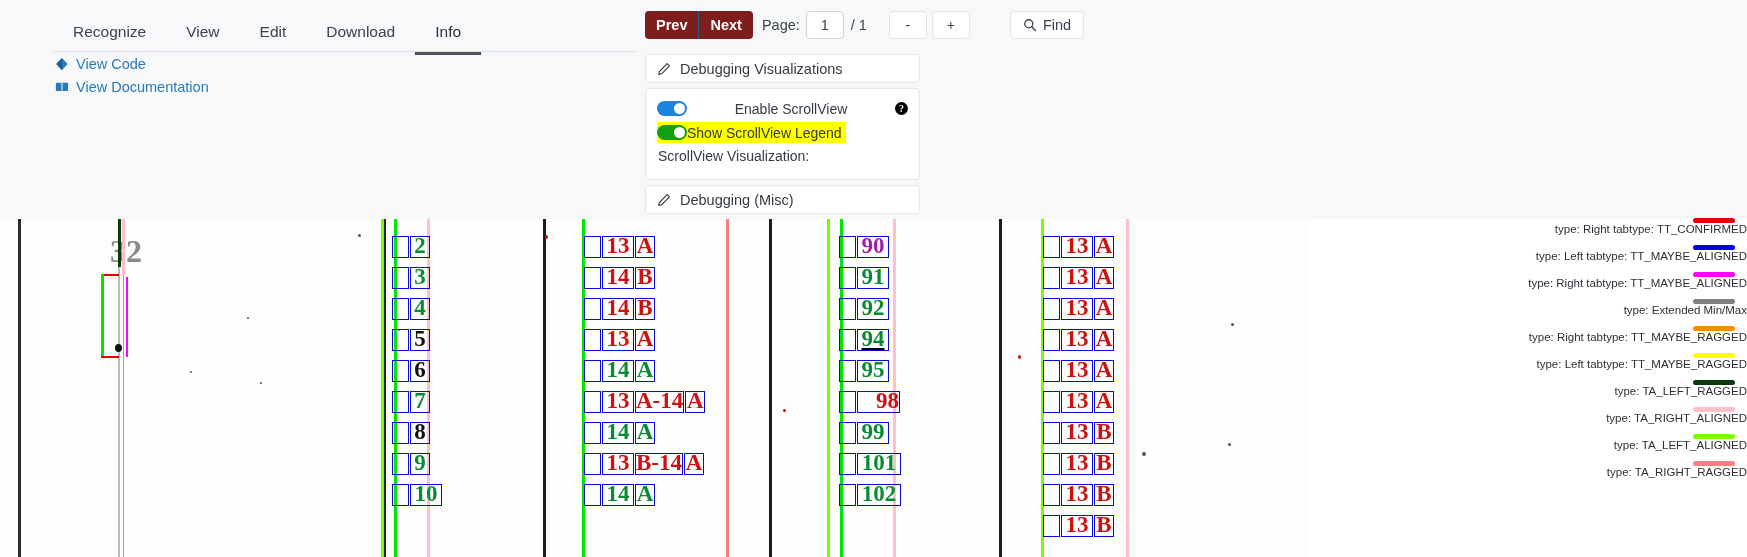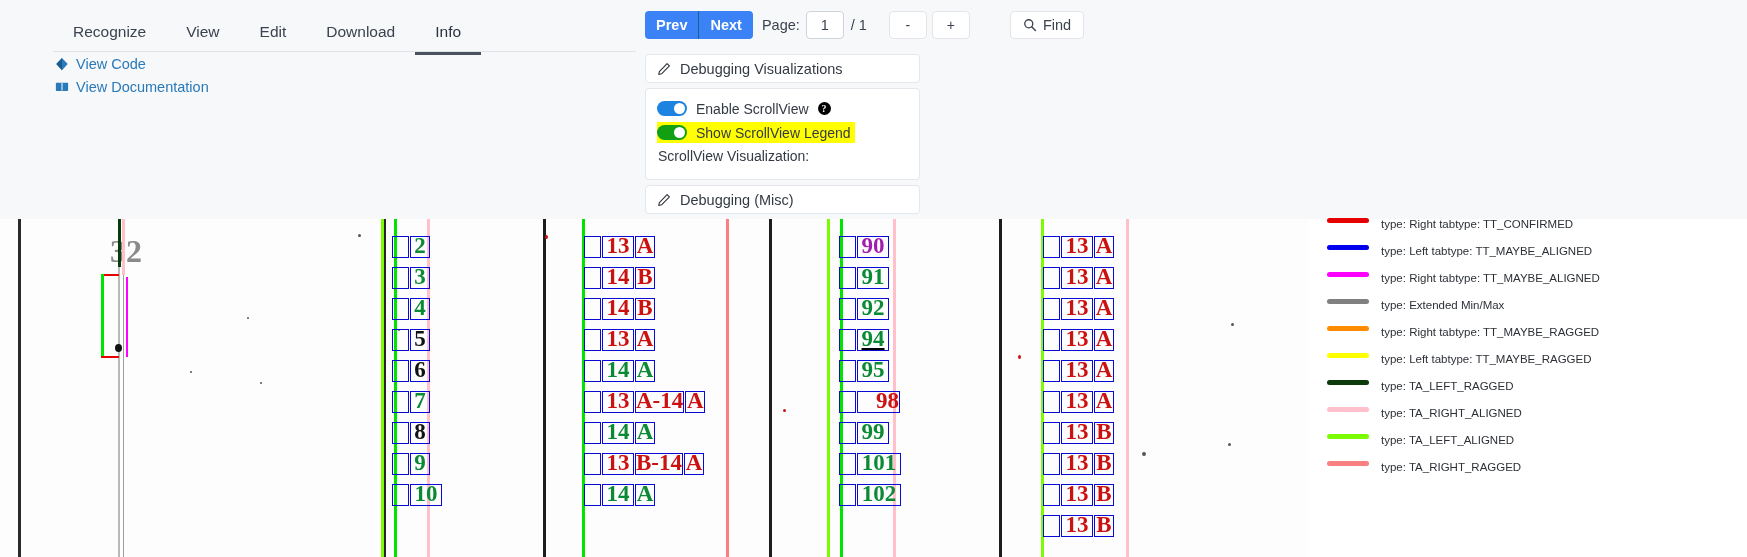--- a/index.html
+++ b/index.html
@@ -54,21 +54,21 @@
 
   
   .page-controls {
     position: absolute;
     left: 645px; top: 11px;
     display: flex;
     align-items: center;
     gap: 0;
   }
   .btn-primary {
-    background: #3b82f6;
+    background: #7f1d1d;
     color: #ffffff;
     border: none;
     font-size: 14.5px;
     font-family: "Liberation Sans", sans-serif;
     font-weight: bold;
     padding: 0 11px;
     height: 28px;
     line-height: 28px;
     cursor: pointer;
   }
@@ -182,23 +182,23 @@
     border: 1px solid #e4e7eb;
     border-radius: 4px;
     padding: 9px 11px 11px 11px;
     margin-bottom: 5px;
   }
 
   
   .toggle-row {
     display: flex;
     align-items: center;
-    gap: 9px;
     height: 21px;
     margin-bottom: 3px;
+    justify-content: space-between;
   }
   .toggle-row.highlight {
     background: #ffff00;
     width: fit-content;
     padding-right: 4px;
   }
   .switch {
     position: relative;
     width: 30px; height: 15px;
     border-radius: 8px;
@@ -309,22 +309,23 @@
   
   .legend {
     position: absolute;
     left: 1327px; top: 218px;
     width: 420px;
     display: flex;
     flex-direction: column;
   }
   .legend-row {
     display: flex;
-    align-items: flex-start;
+    align-items: flex-end;
     height: 27px;
+    flex-direction: column;
   }
   .legend-swatch {
     width: 42px; height: 5px;
     border-radius: 3px;
     flex: none;
     margin-right: 12px;
   }
   .legend-text {
     font-size: 11.5px;
     color: #2c3036;

